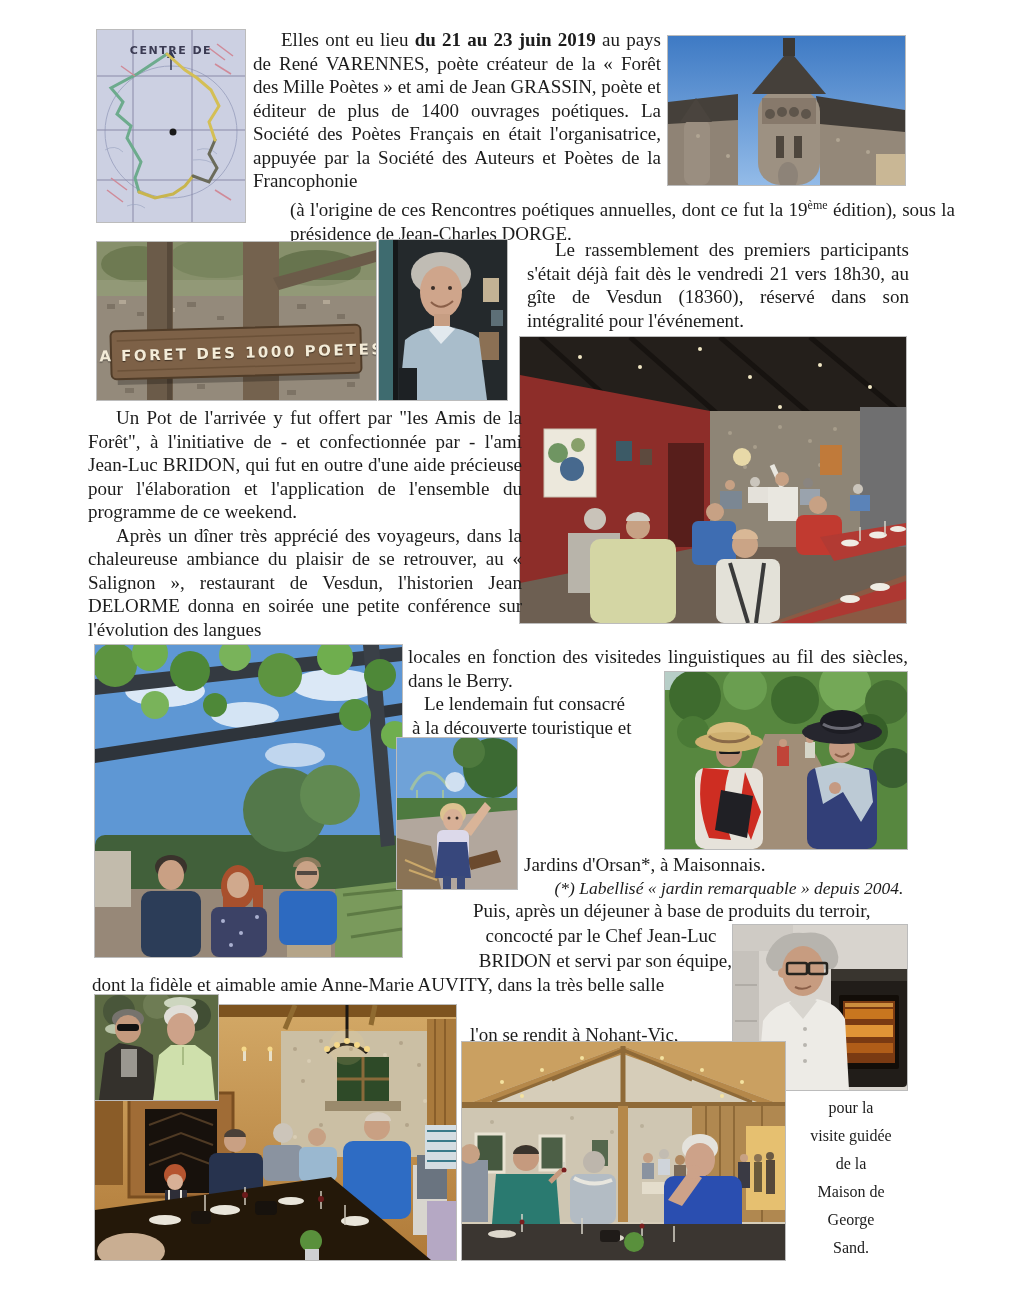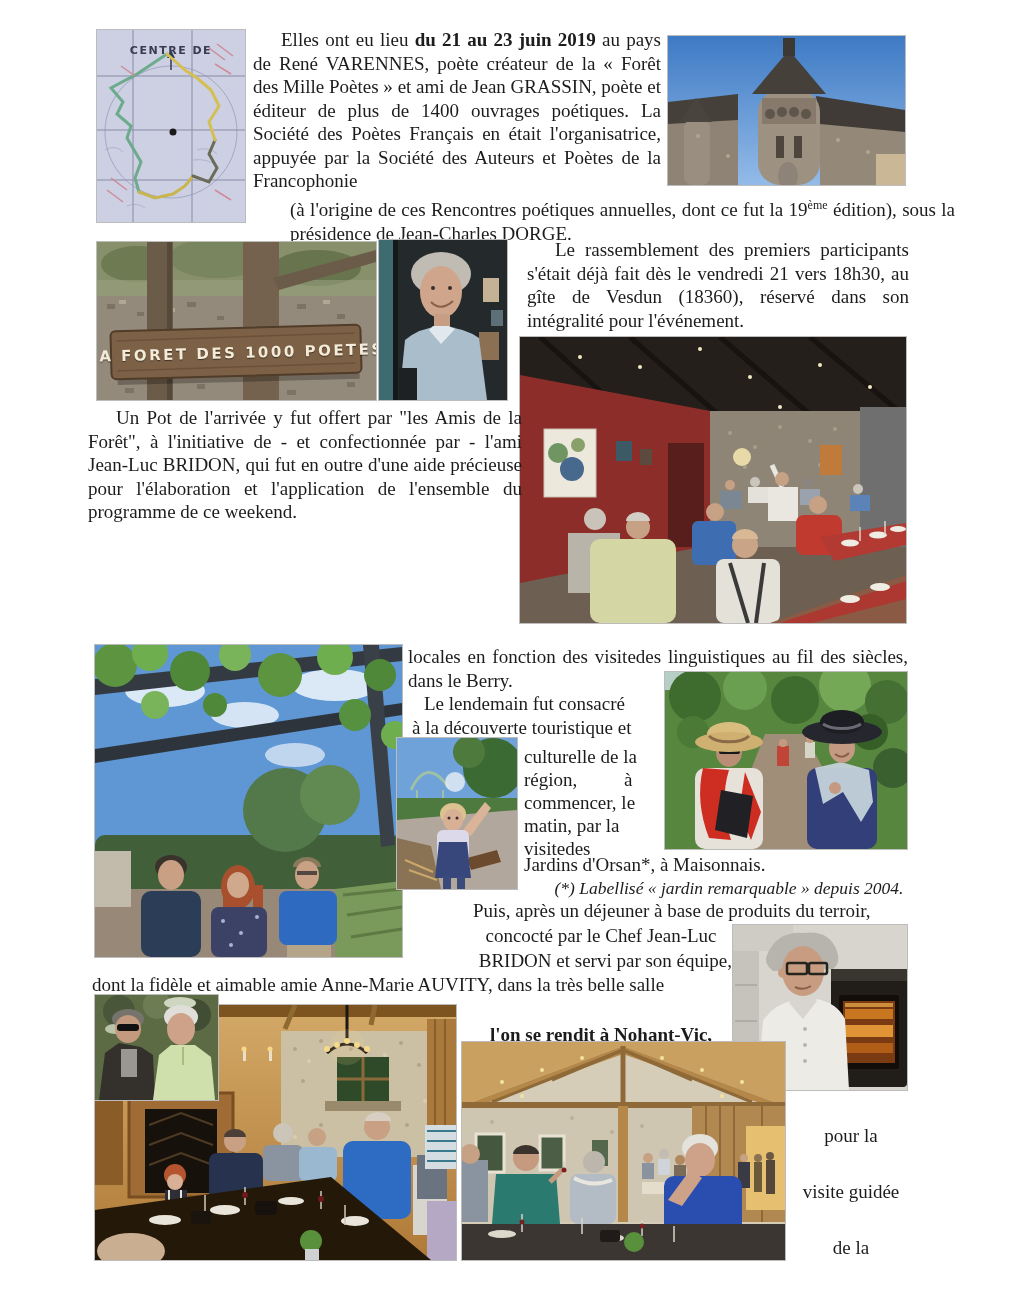--- a/index.html
+++ b/index.html
@@ -13,21 +13,21 @@
   .photo svg{display:block;width:100%;height:100%;}
   .gapline{word-spacing:42px;}
   .map-label{position:absolute;top:3px;left:0;width:100%;text-align:center;
              font-family:"DejaVu Sans",sans-serif;font-size:11px;font-weight:bold;
              letter-spacing:1.5px;color:#3a3a52;margin-top:11px;}
   .sign-label{position:absolute;left:16px;top:90px;width:246px;height:42px;
               display:flex;align-items:center;justify-content:center;
               transform:rotate(-1.5deg);color:#f4ecd8;
               font-family:"DejaVu Sans",sans-serif;font-weight:700;font-size:15px;
               letter-spacing:2.5px;text-shadow:0 1px 1px rgba(0,0,0,.5);white-space:nowrap;}
-  .george div{line-height:28px;font-size:19px;text-align:center;margin-top:28px;}
+  .george div{line-height:28px;font-size:16px;text-align:center;}
   .footnote{font-size:17.5px;font-style:italic;}
 </style>
 </head>
 <body>
 
 <div id="page">
 
   <div class="photo" style="left:97px;top:30px;width:148px;height:192px;">
     <svg viewBox="0 0 148 192" preserveAspectRatio="none">
       <rect width="148" height="192" fill="#ccd0e2"></rect>
@@ -254,20 +254,21 @@
       </g>
       <polygon points="250,286 386,238 386,286" fill="#8a5a44"></polygon>
       <polygon points="260,286 386,244 386,262 292,286" fill="#ad3832"></polygon>
       <ellipse cx="330" cy="262" rx="10" ry="4" fill="#efece4"></ellipse>
       <ellipse cx="360" cy="250" rx="10" ry="4" fill="#efece4"></ellipse>
     </svg>
   </div>
 
   <div class="abs t" style="left:88px;top:406px;width:434px;">
     <p>Un Pot de l'arrivée y fut offert par "les Amis de la Forêt", à l'initiative de - et confectionnée par - l'ami Jean-Luc BRIDON, qui fut en outre d'une aide précieuse pour l'élaboration et l'application de l'ensemble du programme de ce weekend.</p>
+    <p>Après un dîner très apprécié des voyageurs, dans la chaleureuse ambiance du plaisir de se retrouver, au « Salignon », restaurant de Vesdun, l'historien Jean DELORME donna en soirée une petite conférence sur l'évolution des langues</p>
   </div>
 
   <div class="photo" style="left:95px;top:645px;width:307px;height:312px;">
     <svg viewBox="0 0 307 312" preserveAspectRatio="none">
       <rect width="307" height="260" fill="#5e97d4"></rect>
       <ellipse cx="70" cy="46" rx="40" ry="16" fill="#e9f1f9" opacity=".9"></ellipse>
       <ellipse cx="150" cy="70" rx="34" ry="13" fill="#e9f1f9" opacity=".85"></ellipse>
       <ellipse cx="240" cy="40" rx="44" ry="16" fill="#e9f1f9" opacity=".9"></ellipse>
       <ellipse cx="200" cy="110" rx="30" ry="12" fill="#e9f1f9" opacity=".7"></ellipse>
       <rect x="0" y="190" width="307" height="54" rx="10" fill="#41603a"></rect>
@@ -350,27 +351,20 @@
       <ellipse cx="56" cy="82" rx="10" ry="11" fill="#d8b096"></ellipse>
       <circle cx="52" cy="80" r="1.5" fill="#3a2e28"></circle>
         <circle cx="60" cy="80" r="1.5" fill="#3a2e28"></circle>
       <rect x="40" y="92" width="32" height="34" rx="6" fill="#dcd9ea"></rect>
       <polygon points="42,104 70,104 74,140 38,140" fill="#37477c"></polygon>
       <rect x="46" y="138" width="8" height="13" fill="#3a4a7a"></rect>
       <rect x="60" y="138" width="8" height="13" fill="#3a4a7a"></rect>
     </svg>
   </div>
 
-  <div class="abs" style="left:524px;top:745px;width:152px;">
-    <div class="line" style="line-height:23px;">culturelle de la</div>
-    <div class="line gapline" style="line-height:23px;">région, à</div>
-    <div class="line" style="line-height:23px;">commencer, le</div>
-    <div class="line" style="line-height:23px;">matin, par la</div>
-    <div class="line" style="line-height:23px;">visitedes</div>
-  </div>
 
   <div class="photo" style="left:665px;top:672px;width:242px;height:177px;">
     <svg viewBox="0 0 242 177" preserveAspectRatio="none">
       <rect width="242" height="177" fill="#57873f"></rect>
       <rect width="30" height="18" fill="#cfe0ea" opacity=".8"></rect>
       <circle cx="30" cy="24" r="26" fill="#3e6b2e"></circle>
         <circle cx="80" cy="16" r="22" fill="#6a9e50"></circle>
       <circle cx="130" cy="28" r="24" fill="#3e6b2e"></circle>
         <circle cx="180" cy="14" r="26" fill="#74a857"></circle>
       <circle cx="222" cy="30" r="22" fill="#456f33"></circle>
@@ -402,21 +396,21 @@
     </svg>
   </div>
 
   <div class="abs line" style="left:524px;top:853px;width:330px;">Jardins d'Orsan*, à Maisonnais.</div>
   <div class="abs line footnote" style="left:545px;top:877px;width:368px;text-align:center;">(*) Labellisé « jardin remarquable » depuis 2004.</div>
 
   <div class="abs line" style="left:473px;top:899px;">Puis, après un déjeuner à base de produits du terroir,</div>
   <div class="abs line" style="left:470px;top:924px;width:262px;text-align:center;">concocté par le Chef Jean-Luc</div>
   <div class="abs line" style="left:470px;top:949px;width:262px;text-align:right;">BRIDON et servi par son équipe,</div>
   <div class="abs line" style="left:92px;top:973px;width:642px;">dont la fidèle et aimable amie Anne-Marie AUVITY, dans la très belle salle</div>
-  <div class="abs line" style="left:470px;top:1023px;width:262px;text-align:center;font-weight:bold;">l'on se rendit à Nohant-Vic,</div>
+  <div class="abs line" style="left:470px;top:1023px;width:262px;text-align:left;">l'on se rendit à Nohant-Vic,</div>
 
   <div class="photo" style="left:733px;top:925px;width:174px;height:165px;z-index:1;">
     <svg viewBox="0 0 174 165" preserveAspectRatio="none">
       <rect width="174" height="165" fill="#d8d4ce"></rect>
       <rect y="0" width="60" height="26" fill="#cfcbc5"></rect>
       <rect y="26" width="26" height="139" fill="#c6c2bc"></rect>
       <g stroke="#b0aca6" stroke-width="2">
         <line x1="2" y1="60" x2="24" y2="60"></line>
           <line x1="2" y1="96" x2="24" y2="96"></line>
         <line x1="2" y1="130" x2="24" y2="130"></line>

